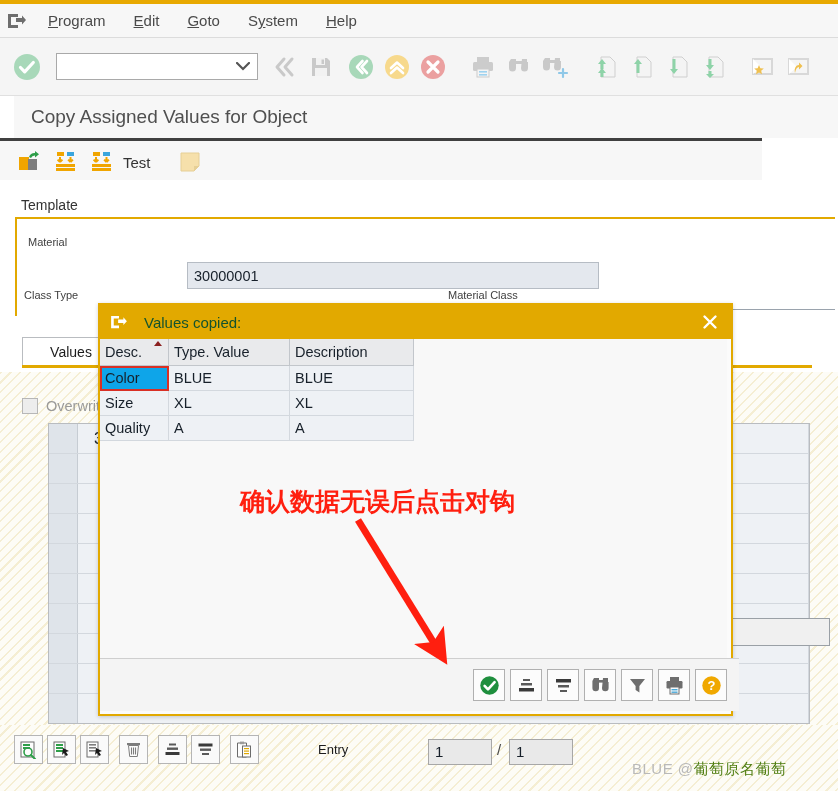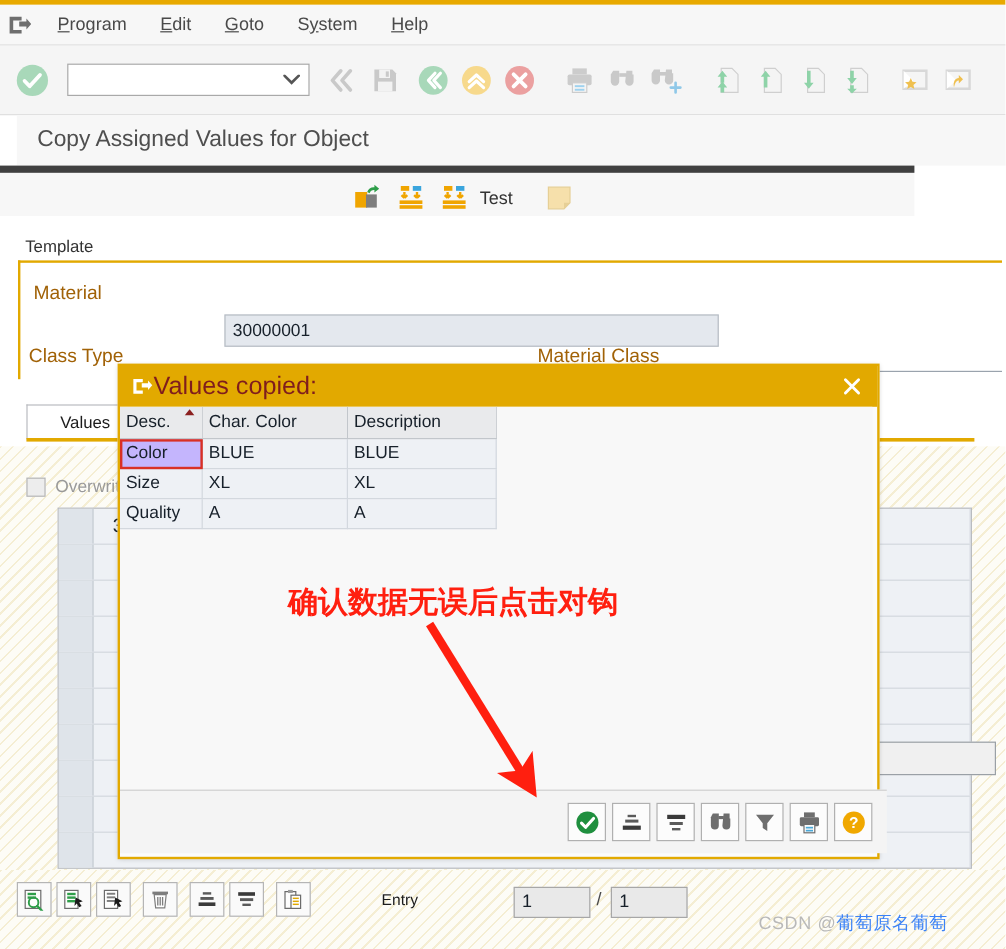--- a/index.html
+++ b/index.html
@@ -33,34 +33,34 @@
   .tb-ico{width:34px;height:34px;display:flex;align-items:center;justify-content:center;margin-left:2px;}
   .tb-gap{width:14px;}
 
   
   .screen-title{position:absolute;left:0;top:96px;width:838px;height:42px;background:#f7f7f7;
                 display:flex;align-items:center;margin-left:14px;}
   .screen-title span{font-size:19px;color:#4f4f4f;padding-left:17px;}
 
   
   .apptoolbar{position:absolute;left:0;top:138px;width:762px;height:42px;background:#f7f7f7;
-              border-top:6px solid #404040;border-bottom:1px solid #dcdcdc;display:flex;align-items:center;justify-content:center;}
+              border-top:3px solid #404040;border-bottom:1px solid #dcdcdc;display:flex;align-items:center;}
   .at-ico{width:36px;height:34px;display:flex;align-items:center;justify-content:center;}
   .at-label{font-size:15px;color:#333;margin-left:3px;margin-right:8px;}
 
   
   .canvas{position:absolute;left:0;top:180px;width:838px;height:545px;background:#ffffff;}
 
   
   .groupbox{position:absolute;left:15px;top:18px;width:820px;height:118px;}
   .gb-legend{position:absolute;left:6px;top:-1px;font-size:14px;color:#333;background:#fff;padding-right:6px;}
   .gb-line{position:absolute;left:0;top:19px;width:820px;height:2px;background:#e2a900;}
   .gb-vline{position:absolute;left:0;top:19px;width:2px;height:99px;background:#e2a900;}
 
-  .fld-label{position:absolute;font-size:16px;color:#a16207;}
+  .fld-label{position:absolute;font-size:11px;color:#404040;}
   .fld-box{position:absolute;background:#e4e8ee;border:1px solid #b6bcc4;display:flex;align-items:center;margin-top:32px;}
   .fld-box span{font-size:14.5px;color:#17202a;padding-left:6px;}
   .fld-underline{position:absolute;height:1px;background:#9aa3ad;}
 
   
   .tabstrip{position:absolute;left:22px;top:157px;width:790px;}
   .tab{display:inline-flex;align-items:center;justify-content:center;height:28px;min-width:68px;
        background:#ffffff;border:1px solid #b9bcc0;border-bottom:none;font-size:14px;color:#1c1c1c;padding:0 14px;}
   .tab-underline{position:absolute;left:0;top:28px;width:790px;height:3px;background:#e2a900;}
 
@@ -89,41 +89,41 @@
             display:inline-flex;align-items:center;justify-content:center;margin-right:4px;vertical-align:middle;}
   .foot-row{position:absolute;left:14px;top:735px;display:flex;align-items:center;}
   .entry-label{position:absolute;left:318px;top:742px;font-size:13px;color:#1c1c1c;}
   .entry-f1{position:absolute;left:428px;top:739px;width:62px;height:24px;background:#e9e9e9;border:1px solid #a7a7a7;}
   .entry-slash{position:absolute;left:497px;top:741px;font-size:15px;color:#4a4a4a;}
   .entry-f2{position:absolute;left:509px;top:739px;width:62px;height:24px;background:#e9e9e9;border:1px solid #a7a7a7;}
   .entry-f1 span,.entry-f2 span{font-size:15px;color:#17202a;padding-left:6px;line-height:24px;display:block;}
 
   .watermark{position:absolute;left:632px;top:760px;font-size:15px;color:#b9b9b9;
              letter-spacing:.5px;white-space:nowrap;font-family:"Liberation Sans",sans-serif;}
-  .watermark .cn{color:#3b82f6;text-align:center;}
+  .watermark .cn{color:#4d7c0f;text-align:center;}
 
   
   .modal{position:absolute;left:98px;top:303px;width:631px;height:409px;
          border:2px solid #e2a900;background:#fbfbfb;box-shadow:0 1px 4px rgba(0,0,0,.18);}
   .modal-title{height:34px;background:#e2a900;display:flex;align-items:center;position:relative;}
   .modal-title .mt-ico{margin-left:10px;display:flex;align-items:center;}
-  .modal-title .mt-text{font-size:21px;color:#7f1d1d;margin-left:0;}
+  .modal-title .mt-text{font-size:15px;color:#14532d;margin-left:16px;}
   .modal-close{position:absolute;right:11px;top:7px;width:20px;height:20px;
                display:flex;align-items:center;justify-content:center;cursor:pointer;}
 
   .alv{position:absolute;left:0;top:34px;width:627px;height:319px;background:#f8f8f8;}
   .alv-table{border-collapse:collapse;table-layout:fixed;padding-left:12px;}
   .alv-table th{background:#e9eaec;border:1px solid #c2c6cb;border-top:none;border-left:none;
                 font-weight:normal;font-size:14.5px;color:#17202a;text-align:left;
                 padding:2px 5px;height:22px;position:relative;}
   .alv-table td{background:#eef1f5;border:1px solid #d3d8de;border-top:none;border-left:none;
                 font-size:14.5px;color:#17202a;padding:1px 5px;height:22px;white-space:nowrap;}
   .sort-tri{position:absolute;right:6px;top:2px;width:0;height:0;
             border-left:4px solid transparent;border-right:4px solid transparent;border-bottom:5px solid #8b2020;}
-  td.selcell{outline:2px solid #d93025;outline-offset:-2px;background:#c4b5fd;}
+  td.selcell{outline:2px solid #d93025;outline-offset:-2px;background:#0ea5e9;}
 
   .modal-foot{position:absolute;left:0;top:353px;width:627px;height:52px;background:#f4f4f4;
               border-top:1px solid #cfcfcf;display:flex;align-items:center;justify-content:flex-end;padding-right:12px;}
   .mf-btn{width:30px;height:30px;border:1px solid #b0b0b0;background:#fcfcfc;display:flex;
           align-items:center;justify-content:center;margin-left:5px;cursor:pointer;}
 
   
   .anno-text{position:absolute;left:240px;top:485px;font-size:25px;color:#ff1f0f;
              font-family:"DejaVu Sans",sans-serif;font-weight:bold;white-space:nowrap;}
   .anno-arrow{position:absolute;left:352px;top:515px;pointer-events:none;}
@@ -476,21 +476,21 @@
   <div class="entry-label">Entry</div>
   <div class="entry-f1">
     <span>1</span>
   </div>
   <div class="entry-slash">/</div>
   <div class="entry-f2">
     <span>1</span>
   </div>
 
   <div class="watermark">
-    <span>CSDN @</span><span class="cn">葡萄原名葡萄</span>
+    <span>BLUE @</span><span class="cn">葡萄原名葡萄</span>
   </div>
 
   <div class="modal">
     <div class="modal-title">
       <span class="mt-ico">
         <svg width="18" height="14" viewBox="0 0 20 16">
           <path d="M1 1 h9 v3 h-6 v8 h6 v3 h-9 z" fill="#ffffff"></path>
           <path d="M9 5 h6 v-2.5 l4 4.5 -4 4.5 v-2.5 h-6 z" fill="#ffffff"></path>
         </svg>
       </span>
@@ -504,21 +504,21 @@
 
     <div class="alv">
       <table class="alv-table">
         <thead>
           <tr>
             <th style="width:58px">
               <span>Desc.</span>
               <span class="sort-tri"></span>
             </th>
             <th style="width:110px">
-              <span>Char. Color</span>
+              <span>Type. Value</span>
             </th>
             <th style="width:113px">
               <span>Description</span>
             </th>
           </tr>
         </thead>
         <tbody>
           <tr>
             <td class="selcell">Color</td>
             <td>BLUE</td>

